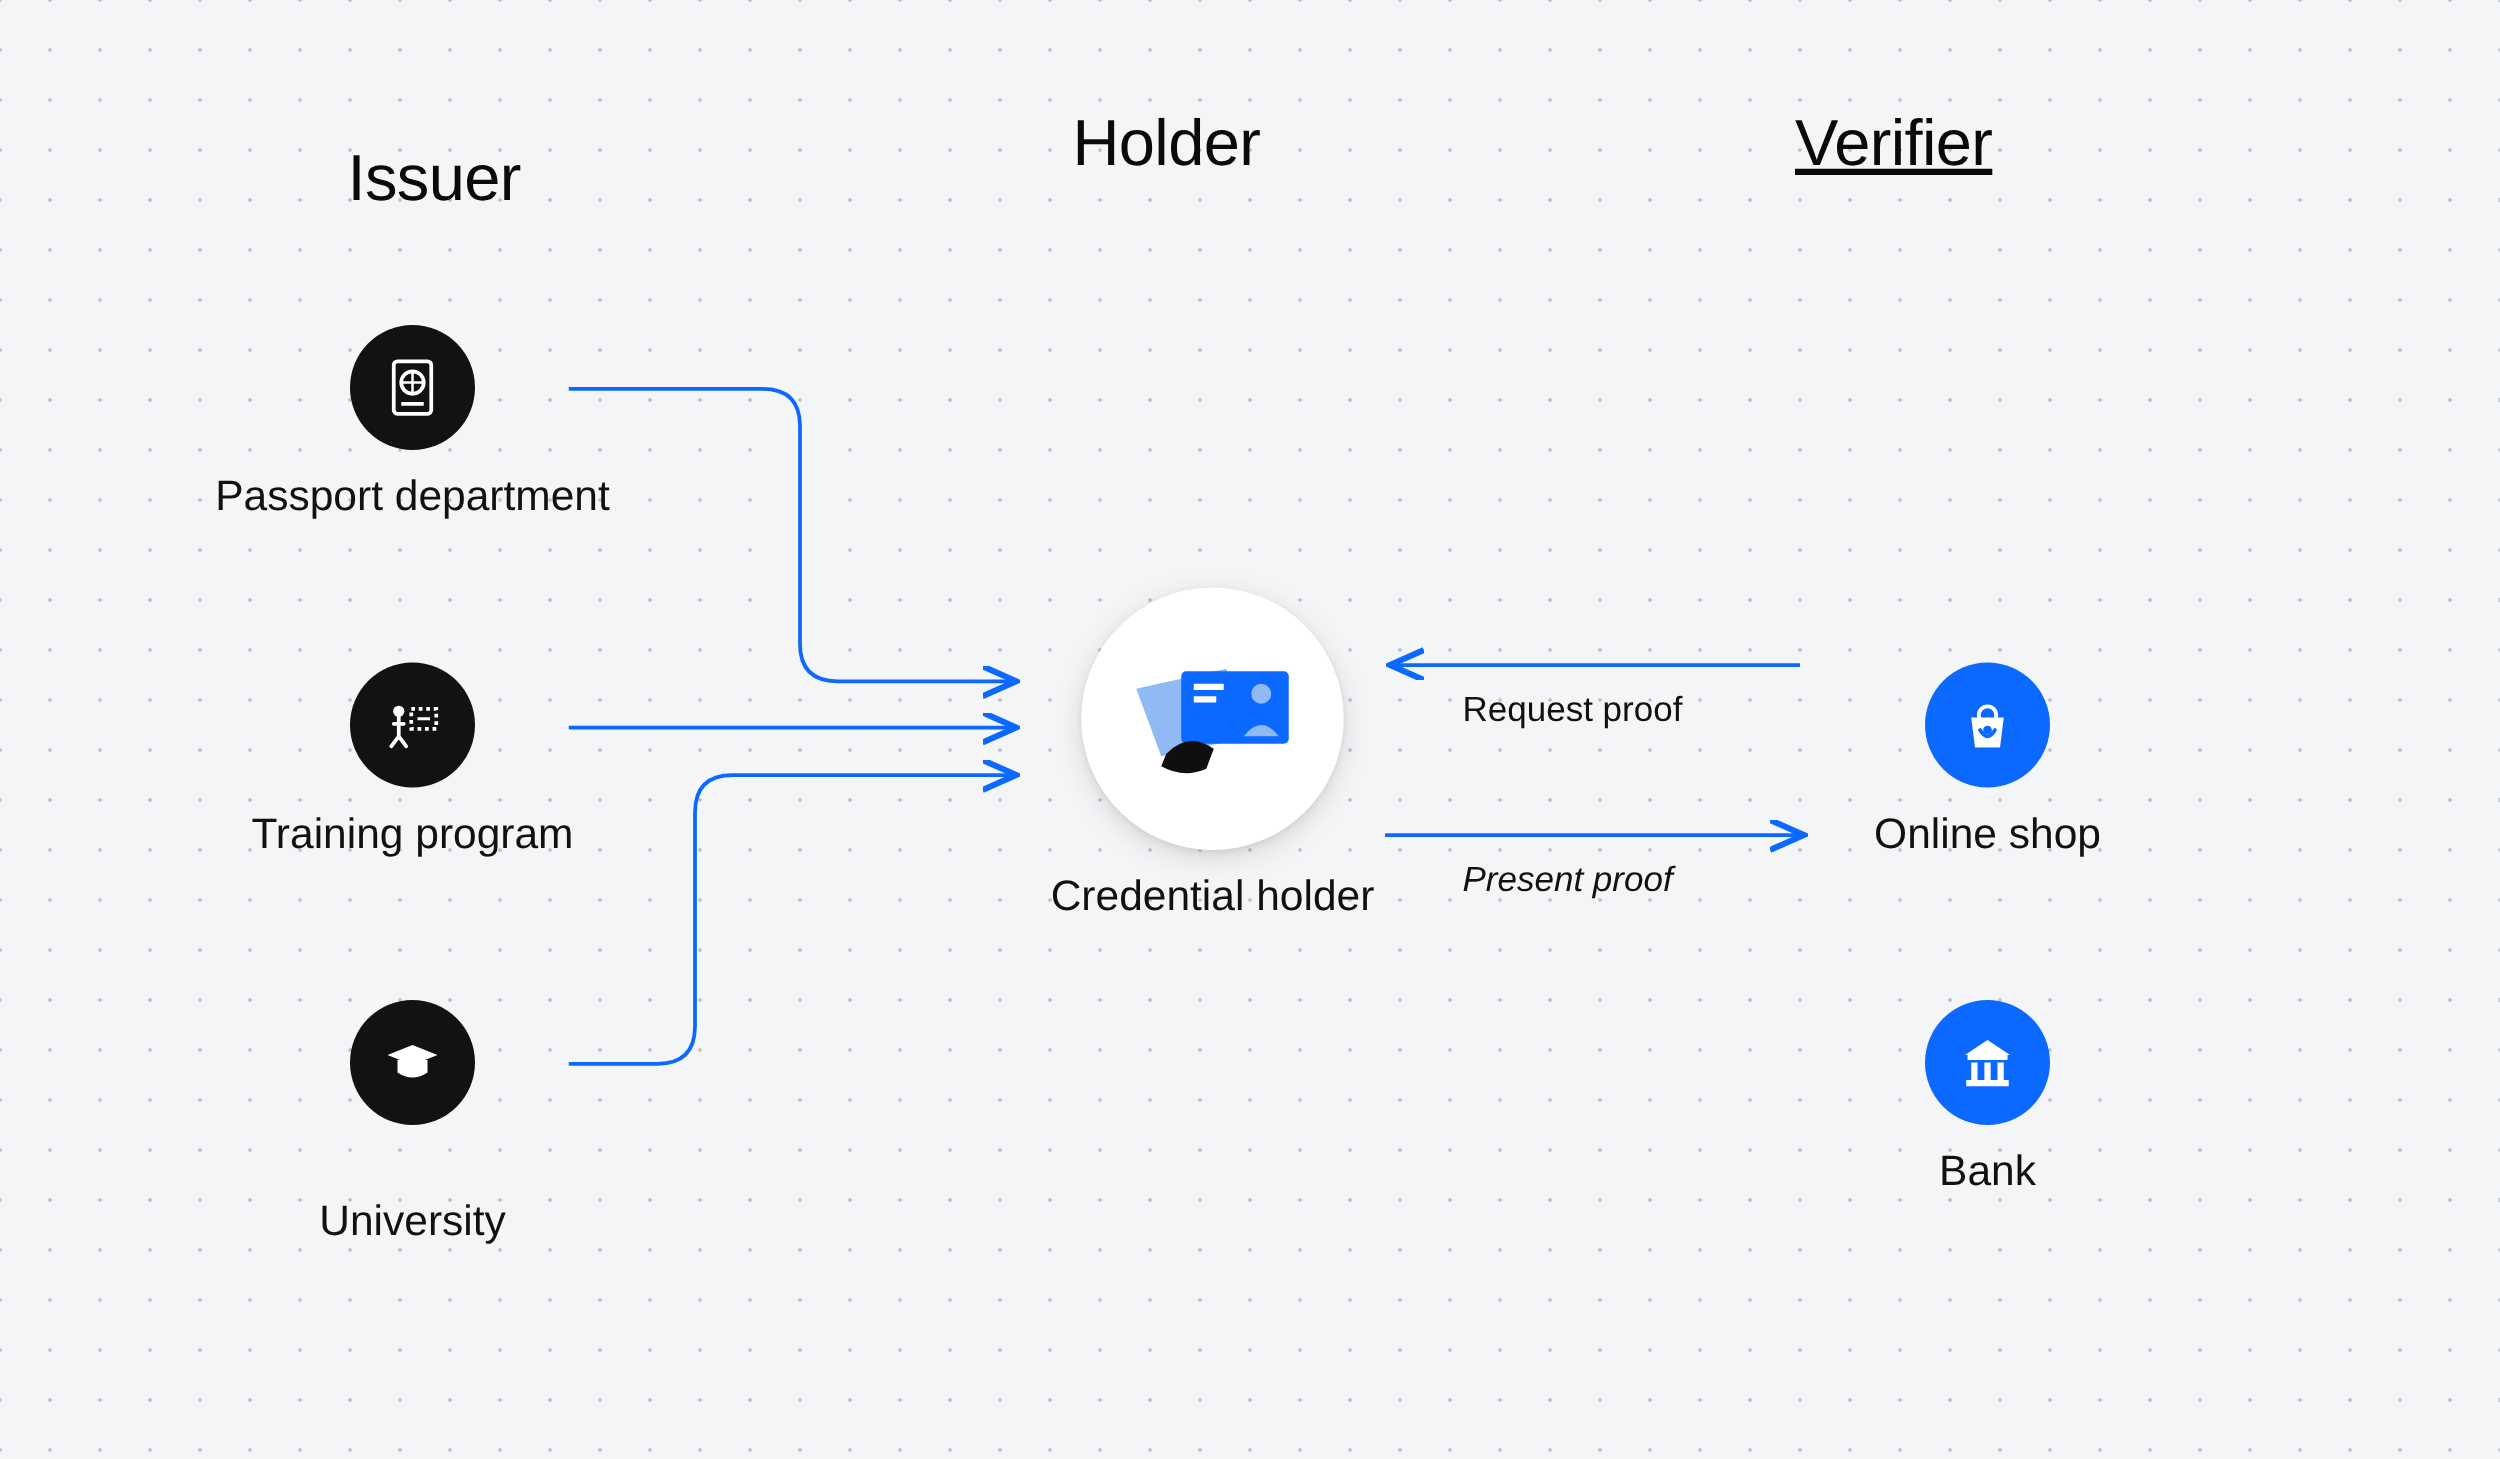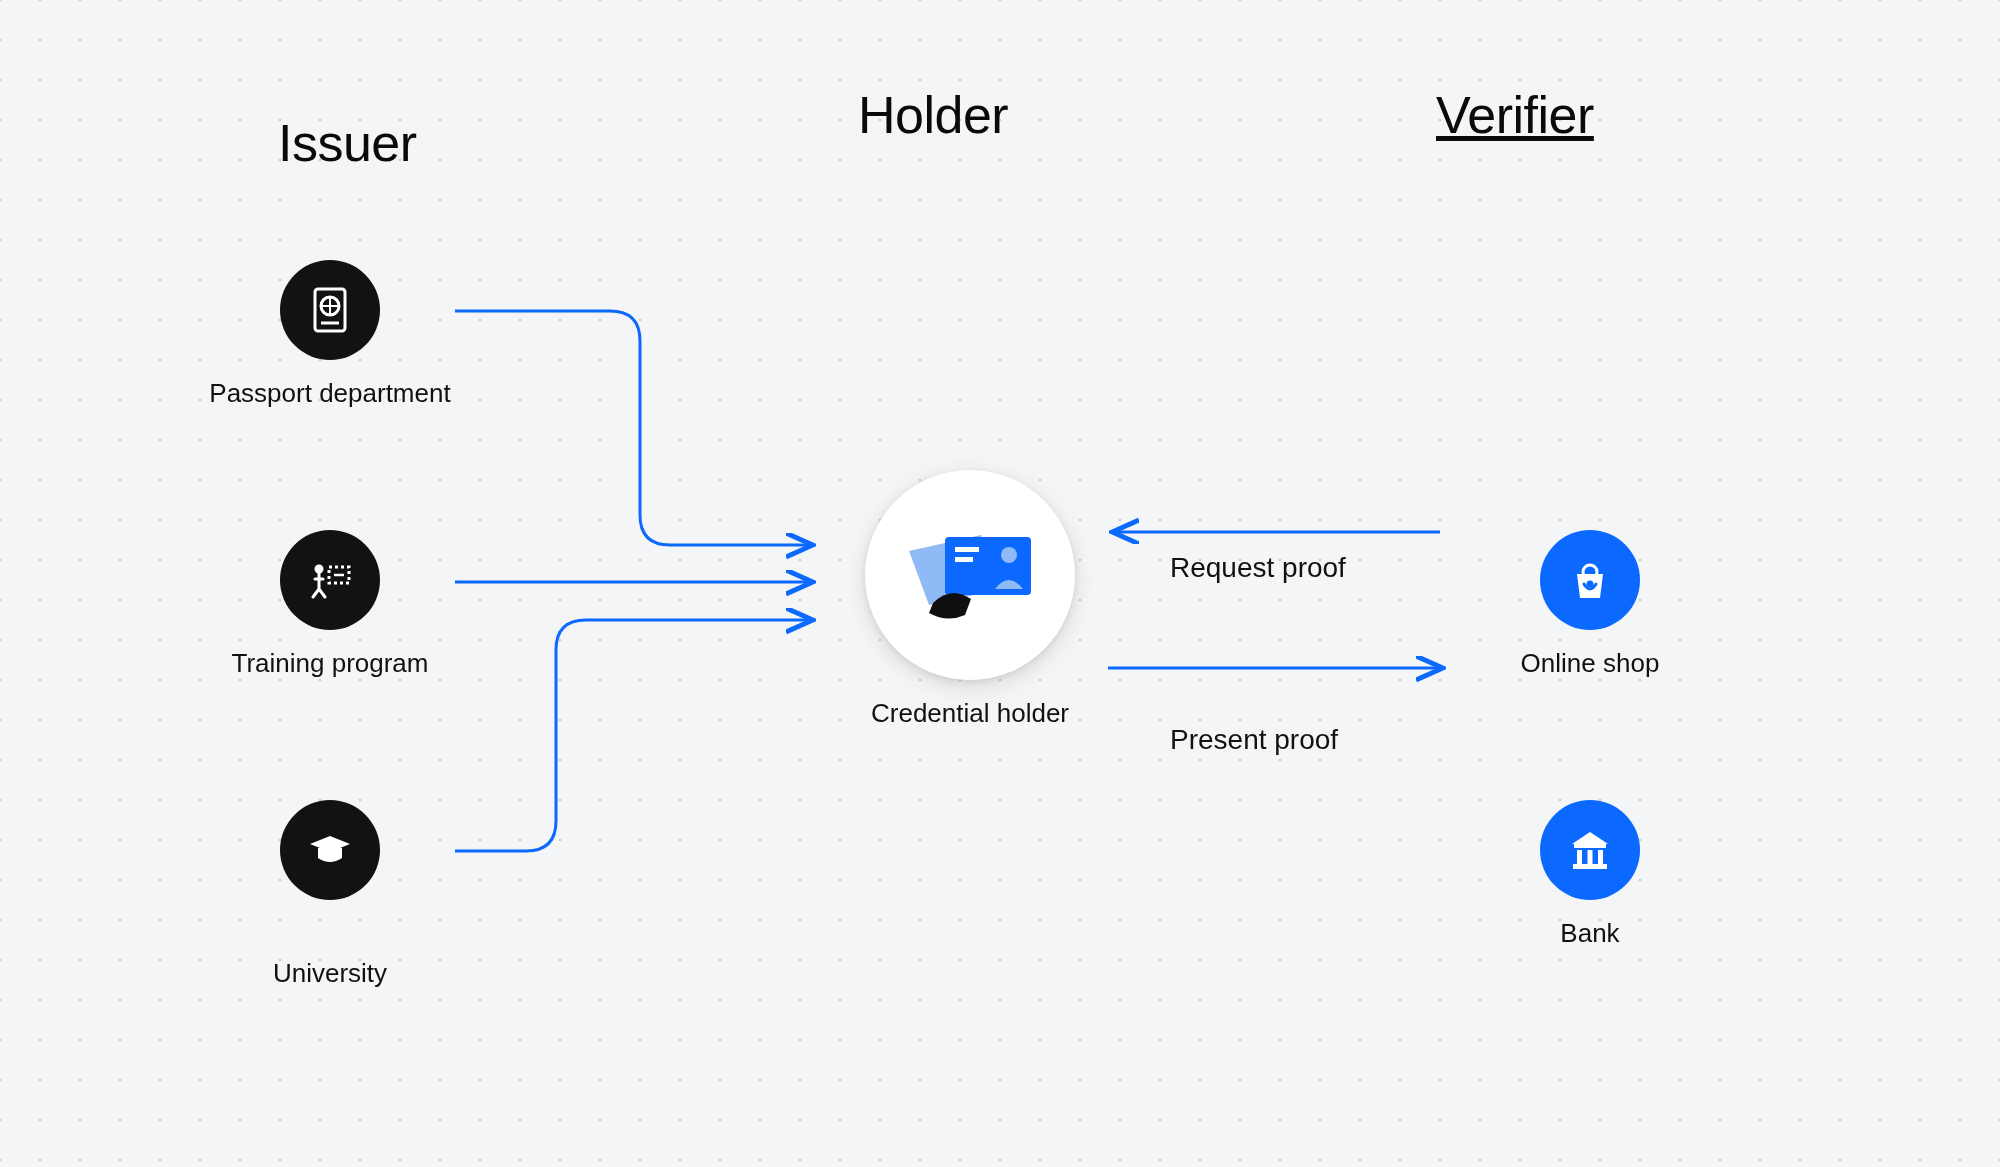--- a/index.html
+++ b/index.html
@@ -28,21 +28,21 @@
   }
   .node {
     position: absolute;
     display: flex;
     flex-direction: column;
     align-items: center;
     text-align: center;
   }
   .node .label {
     margin-top: 18px;
-    font-size: 26px;
+    font-size: 34px;
     font-weight: 400;
     color: #111;
     white-space: nowrap;
   }
   .circle {
     width: 100px;
     height: 100px;
     border-radius: 50%;
     display: flex;
     align-items: center;
@@ -176,15 +176,15 @@
     <path d="M455 311 L610 311 Q640 311 640 341 L640 515 Q640 545 670 545 L810 545" fill="none" stroke="#0b69ff" stroke-width="3" marker-end="url(#arrowhead)"></path>
     <path d="M455 582 L810 582" fill="none" stroke="#0b69ff" stroke-width="3" marker-end="url(#arrowhead)"></path>
     <path d="M455 851 L526 851 Q556 851 556 821 L556 650 Q556 620 586 620 L810 620" fill="none" stroke="#0b69ff" stroke-width="3" marker-end="url(#arrowhead)"></path>
 
     <path d="M1440 532 L1115 532" fill="none" stroke="#0b69ff" stroke-width="3" marker-end="url(#arrowhead)"></path>
 
     <path d="M1108 668 L1440 668" fill="none" stroke="#0b69ff" stroke-width="3" marker-end="url(#arrowhead)"></path>
   </svg>
 
   <div class="flowlabel" style="left:1170px; top:552px;">Request proof</div>
-  <div class="flowlabel" style="left:1170px; top:724px;">Present proof</div>
+  <div class="flowlabel" style="left:1170px; top:688px;font-style:italic;">Present proof</div>
 
 </div>
 
 </body></html>

